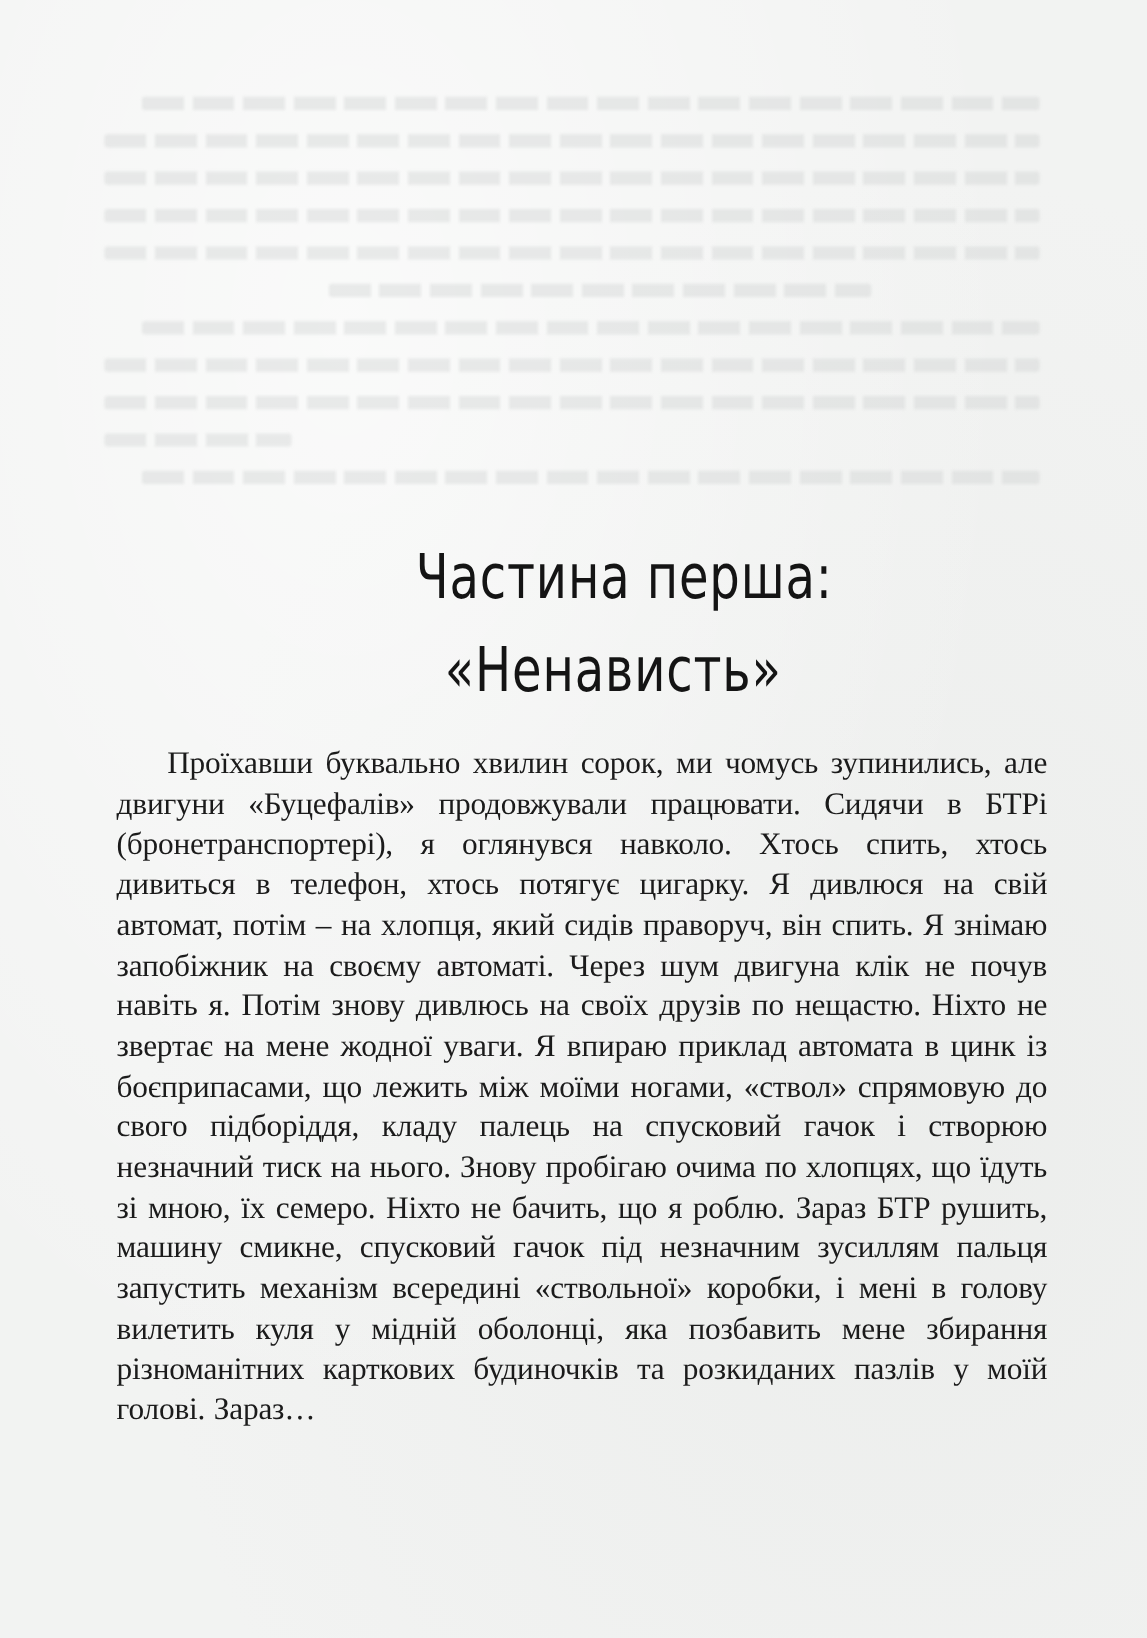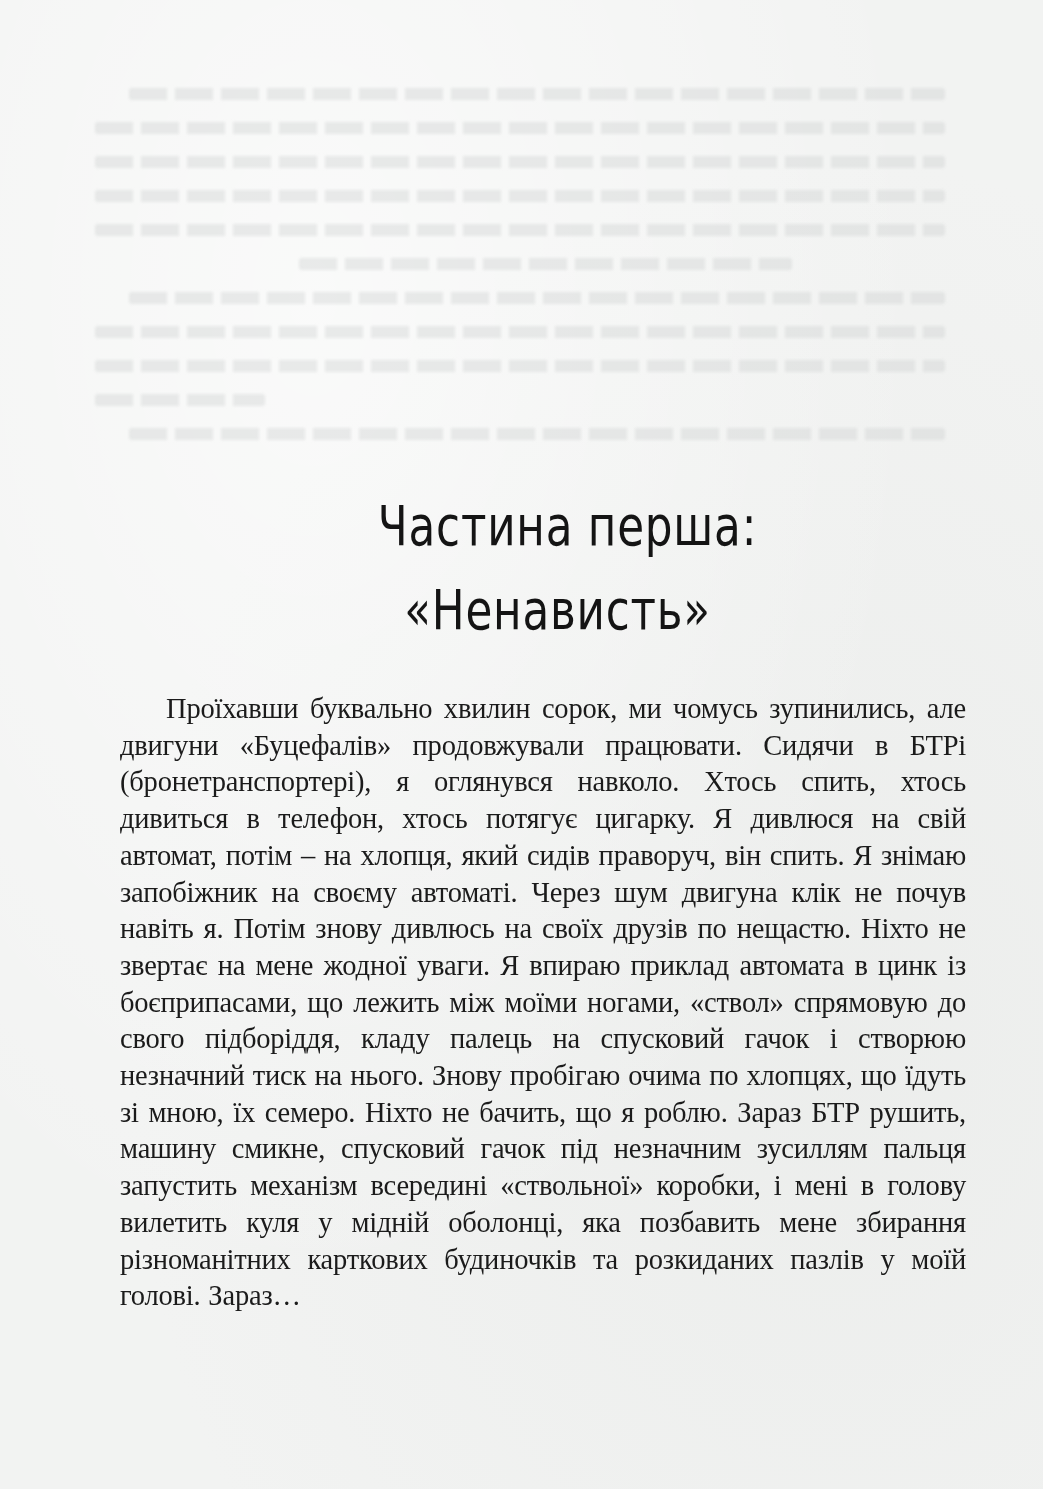--- a/index.html
+++ b/index.html
@@ -64,21 +64,21 @@
       position: absolute;
       left: 104px;
       top: 675px;
       width: 846px;
       font-family: "Liberation Serif", serif;
       font-size: 28.5px;
       line-height: 36.7px;
       color: #1b1b1b;
       text-align: justify;
       text-indent: 46px;
-      margin: 16px;
+      margin: 2px;
       letter-spacing: -0.2px;
       word-spacing: 1px;
     }
   </style>
 </head>
 <body>
 
 <div class="page">
 
   <div class="bleed">

